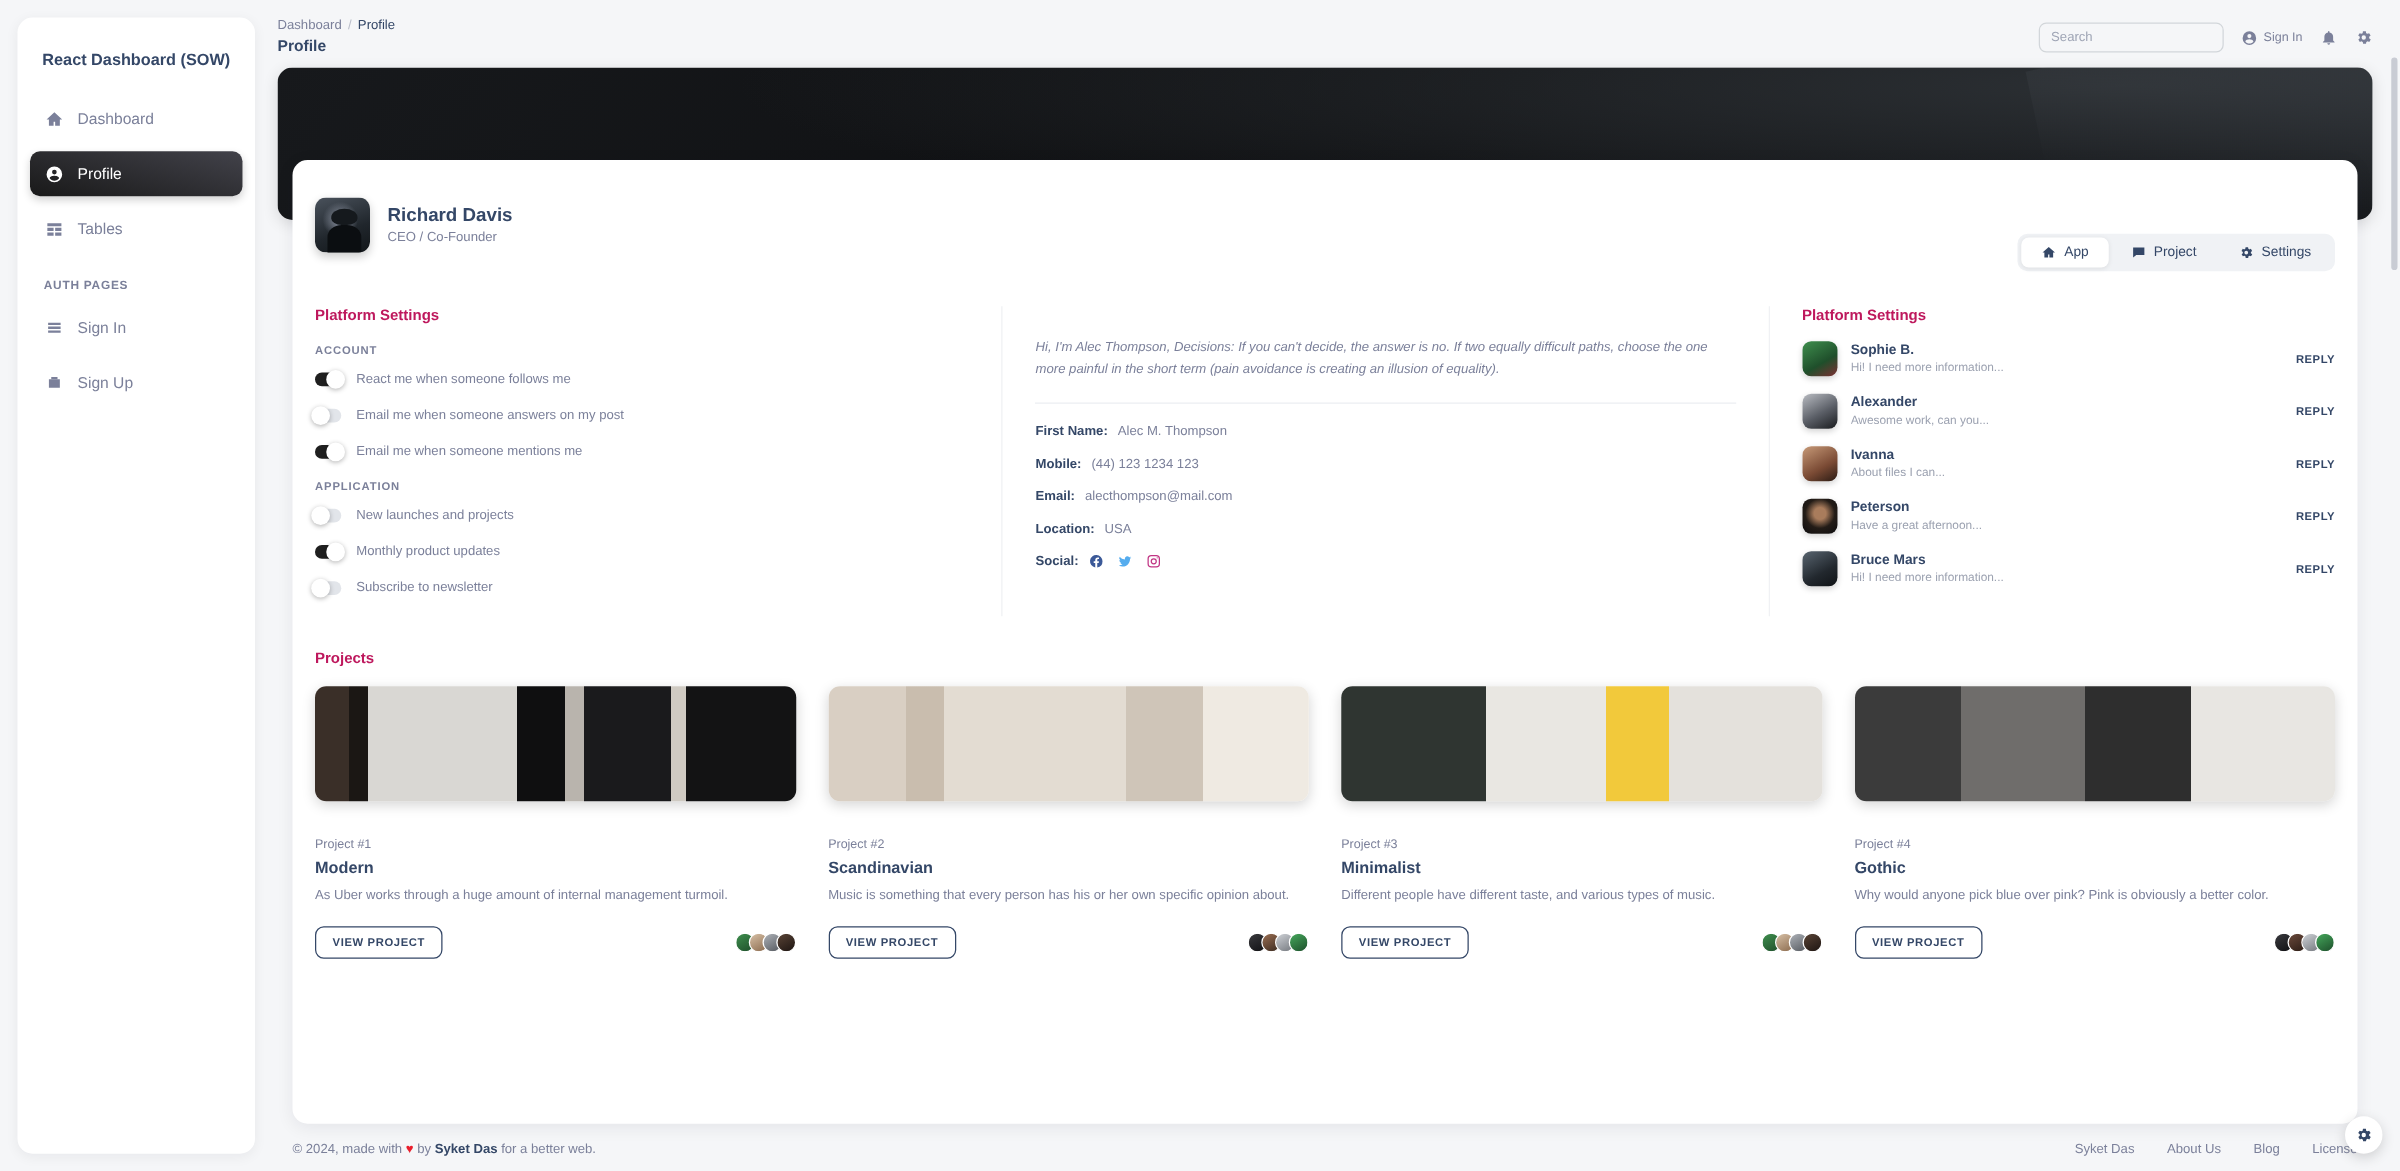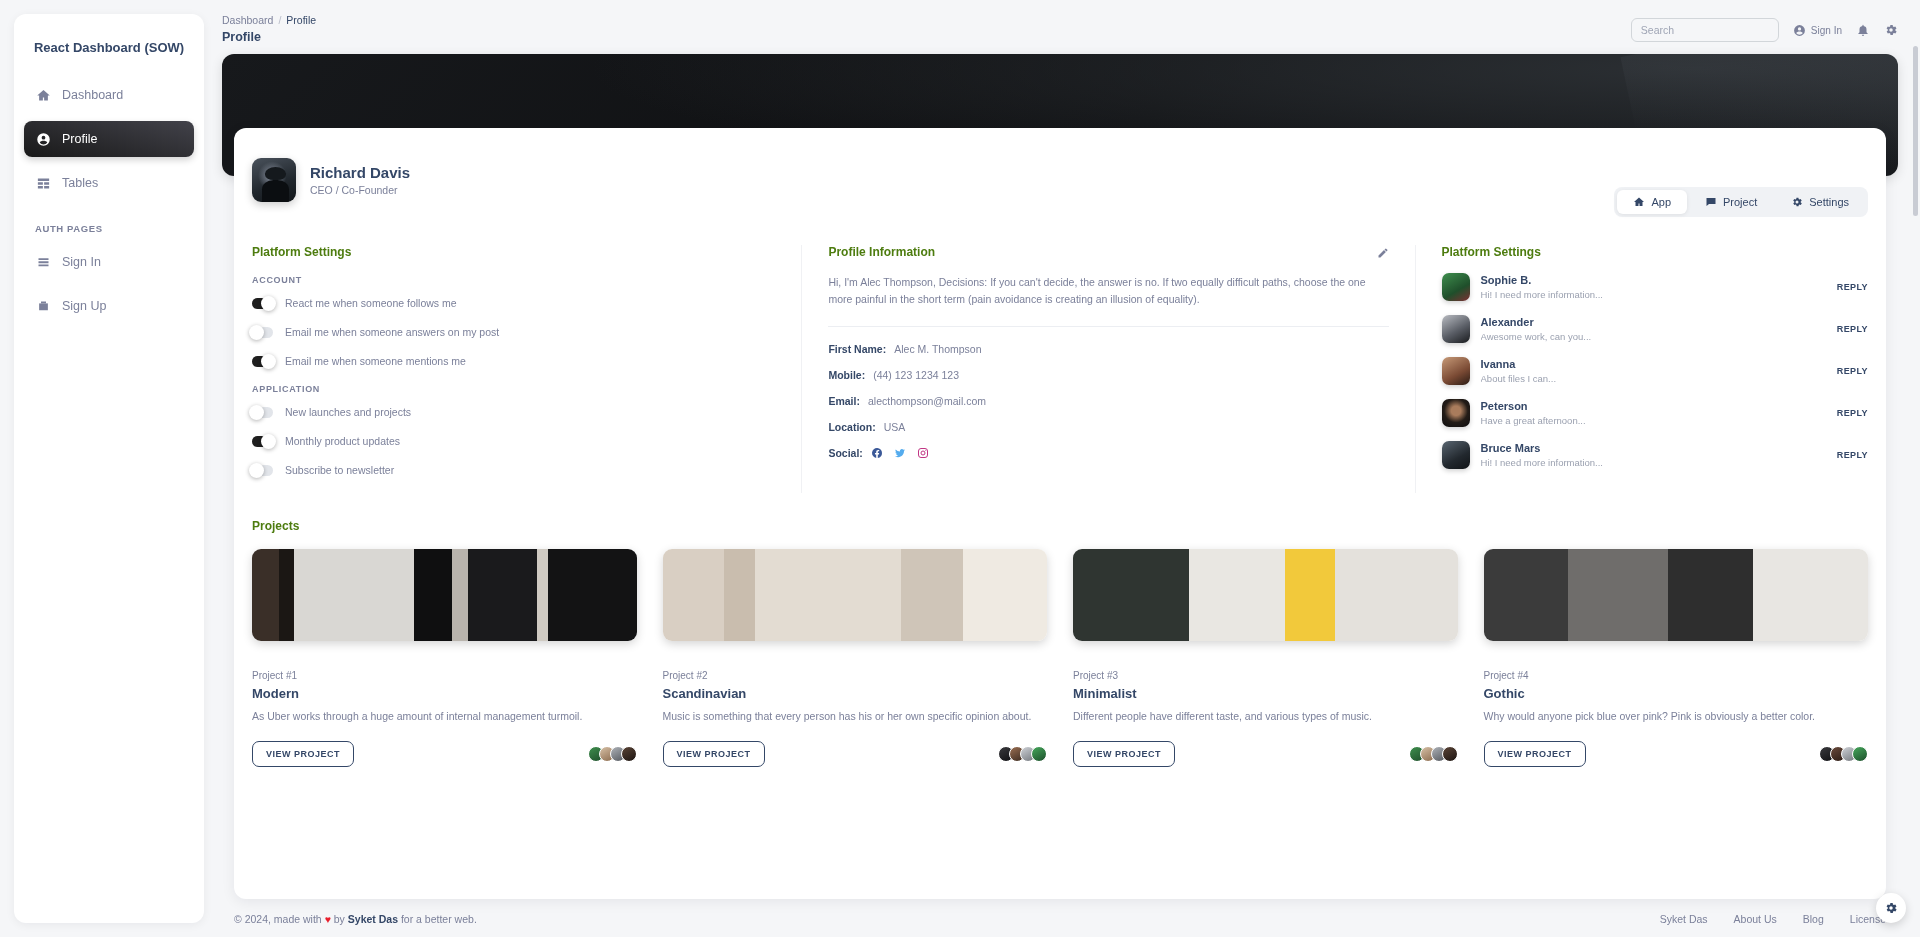--- a/index.html
+++ b/index.html
@@ -143,21 +143,21 @@
   }
   .tab.active { background: #fff; box-shadow: 0 1px 4px rgba(0,0,0,.08); }
   .tab svg { width: 12px; height: 12px; fill: #344767; }
 
   
   .cols { display: flex; margin-top: 28px; }
   .col-a { width: 34%; padding-right: 22px; }
   .col-b { width: 38%; padding: 0 26px; border-left: 1px solid #f0f1f4; border-right: 1px solid #f0f1f4; }
   .col-c { width: 28%; padding-left: 26px; }
 
-  .sect-title { font-size: 12px; font-weight: bold; color: #4d7c0f; }
+  .sect-title { font-size: 12px; font-weight: bold; color: #be185d; }
   .sub-label {
     font-size: 9px; font-weight: bold; letter-spacing: .7px;
     color: #7b809a; text-transform: uppercase; margin: 16px 0 12px;
   }
   .switch-row { display: flex; align-items: center; gap: 12px; margin-bottom: 17px; }
   .switch {
     width: 21px; height: 11px; border-radius: 6px; position: relative; flex-shrink: 0;
     cursor: pointer;
   }
   .switch.on { background: #1f1f1f; }
@@ -165,21 +165,21 @@
   .switch .knob {
     position: absolute; top: -2px; width: 15px; height: 15px; border-radius: 50%;
     background: #fff; box-shadow: 0 1px 4px rgba(0,0,0,.3);
   }
   .switch.on .knob { right: -3px; }
   .switch.off .knob { left: -3px; }
   .switch-lbl { font-size: 10.5px; color: #7b809a; }
 
   
   .pi-head { display: flex; align-items: flex-start; justify-content: space-between; }
-  .pi-bio { font-size: 10.5px; color: #7b809a; line-height: 1.65; margin-top: 11px; }
+  .pi-bio { font-size: 10.5px; color: #7b809a; line-height: 1.65; margin-top: 25px; font-style: italic; }
   .pi-divider { height: 1px; background: #eceef2; margin: 17px 0 16px; }
   .pi-row { display: flex; align-items: center; font-size: 10.5px; margin-bottom: 14px; }
   .pi-key { font-weight: bold; color: #344767; margin-right: 8px; }
   .pi-val { color: #7b809a; }
   .pencil { cursor: pointer; }
   .pencil svg { width: 12px; height: 12px; fill: #7b809a; }
   .socials { display: flex; gap: 11px; align-items: center; }
   .socials svg { width: 12px; height: 12px; cursor: pointer; }
 
   
@@ -413,28 +413,20 @@
         </div>
         <div class="switch-row">
           <div class="switch off">
               <span class="knob"></span>
             </div>
           <span class="switch-lbl">Subscribe to newsletter</span>
         </div>
       </div>
 
       <div class="col-b">
-        <div class="pi-head">
-          <div class="sect-title">Profile Information</div>
-          <span class="pencil">
-            <svg viewBox="0 0 24 24">
-                <path d="M3 17.2V21h3.8L17.8 10 14 6.2zM20.7 7.1a1 1 0 0 0 0-1.4l-2.4-2.4a1 1 0 0 0-1.4 0L15 5.2 18.8 9z"></path>
-              </svg>
-          </span>
-        </div>
         <div class="pi-bio">Hi, I'm Alec Thompson, Decisions: If you can't decide, the answer is no. If two equally difficult paths, choose the one more painful in the short term (pain avoidance is creating an illusion of equality).</div>
         <div class="pi-divider"></div>
 
         <div class="pi-row">
           <span class="pi-key">First Name:</span>
           <span class="pi-val">Alec M. Thompson</span>
         </div>
         <div class="pi-row">
           <span class="pi-key">Mobile:</span>
           <span class="pi-val">(44) 123 1234 123</span>

